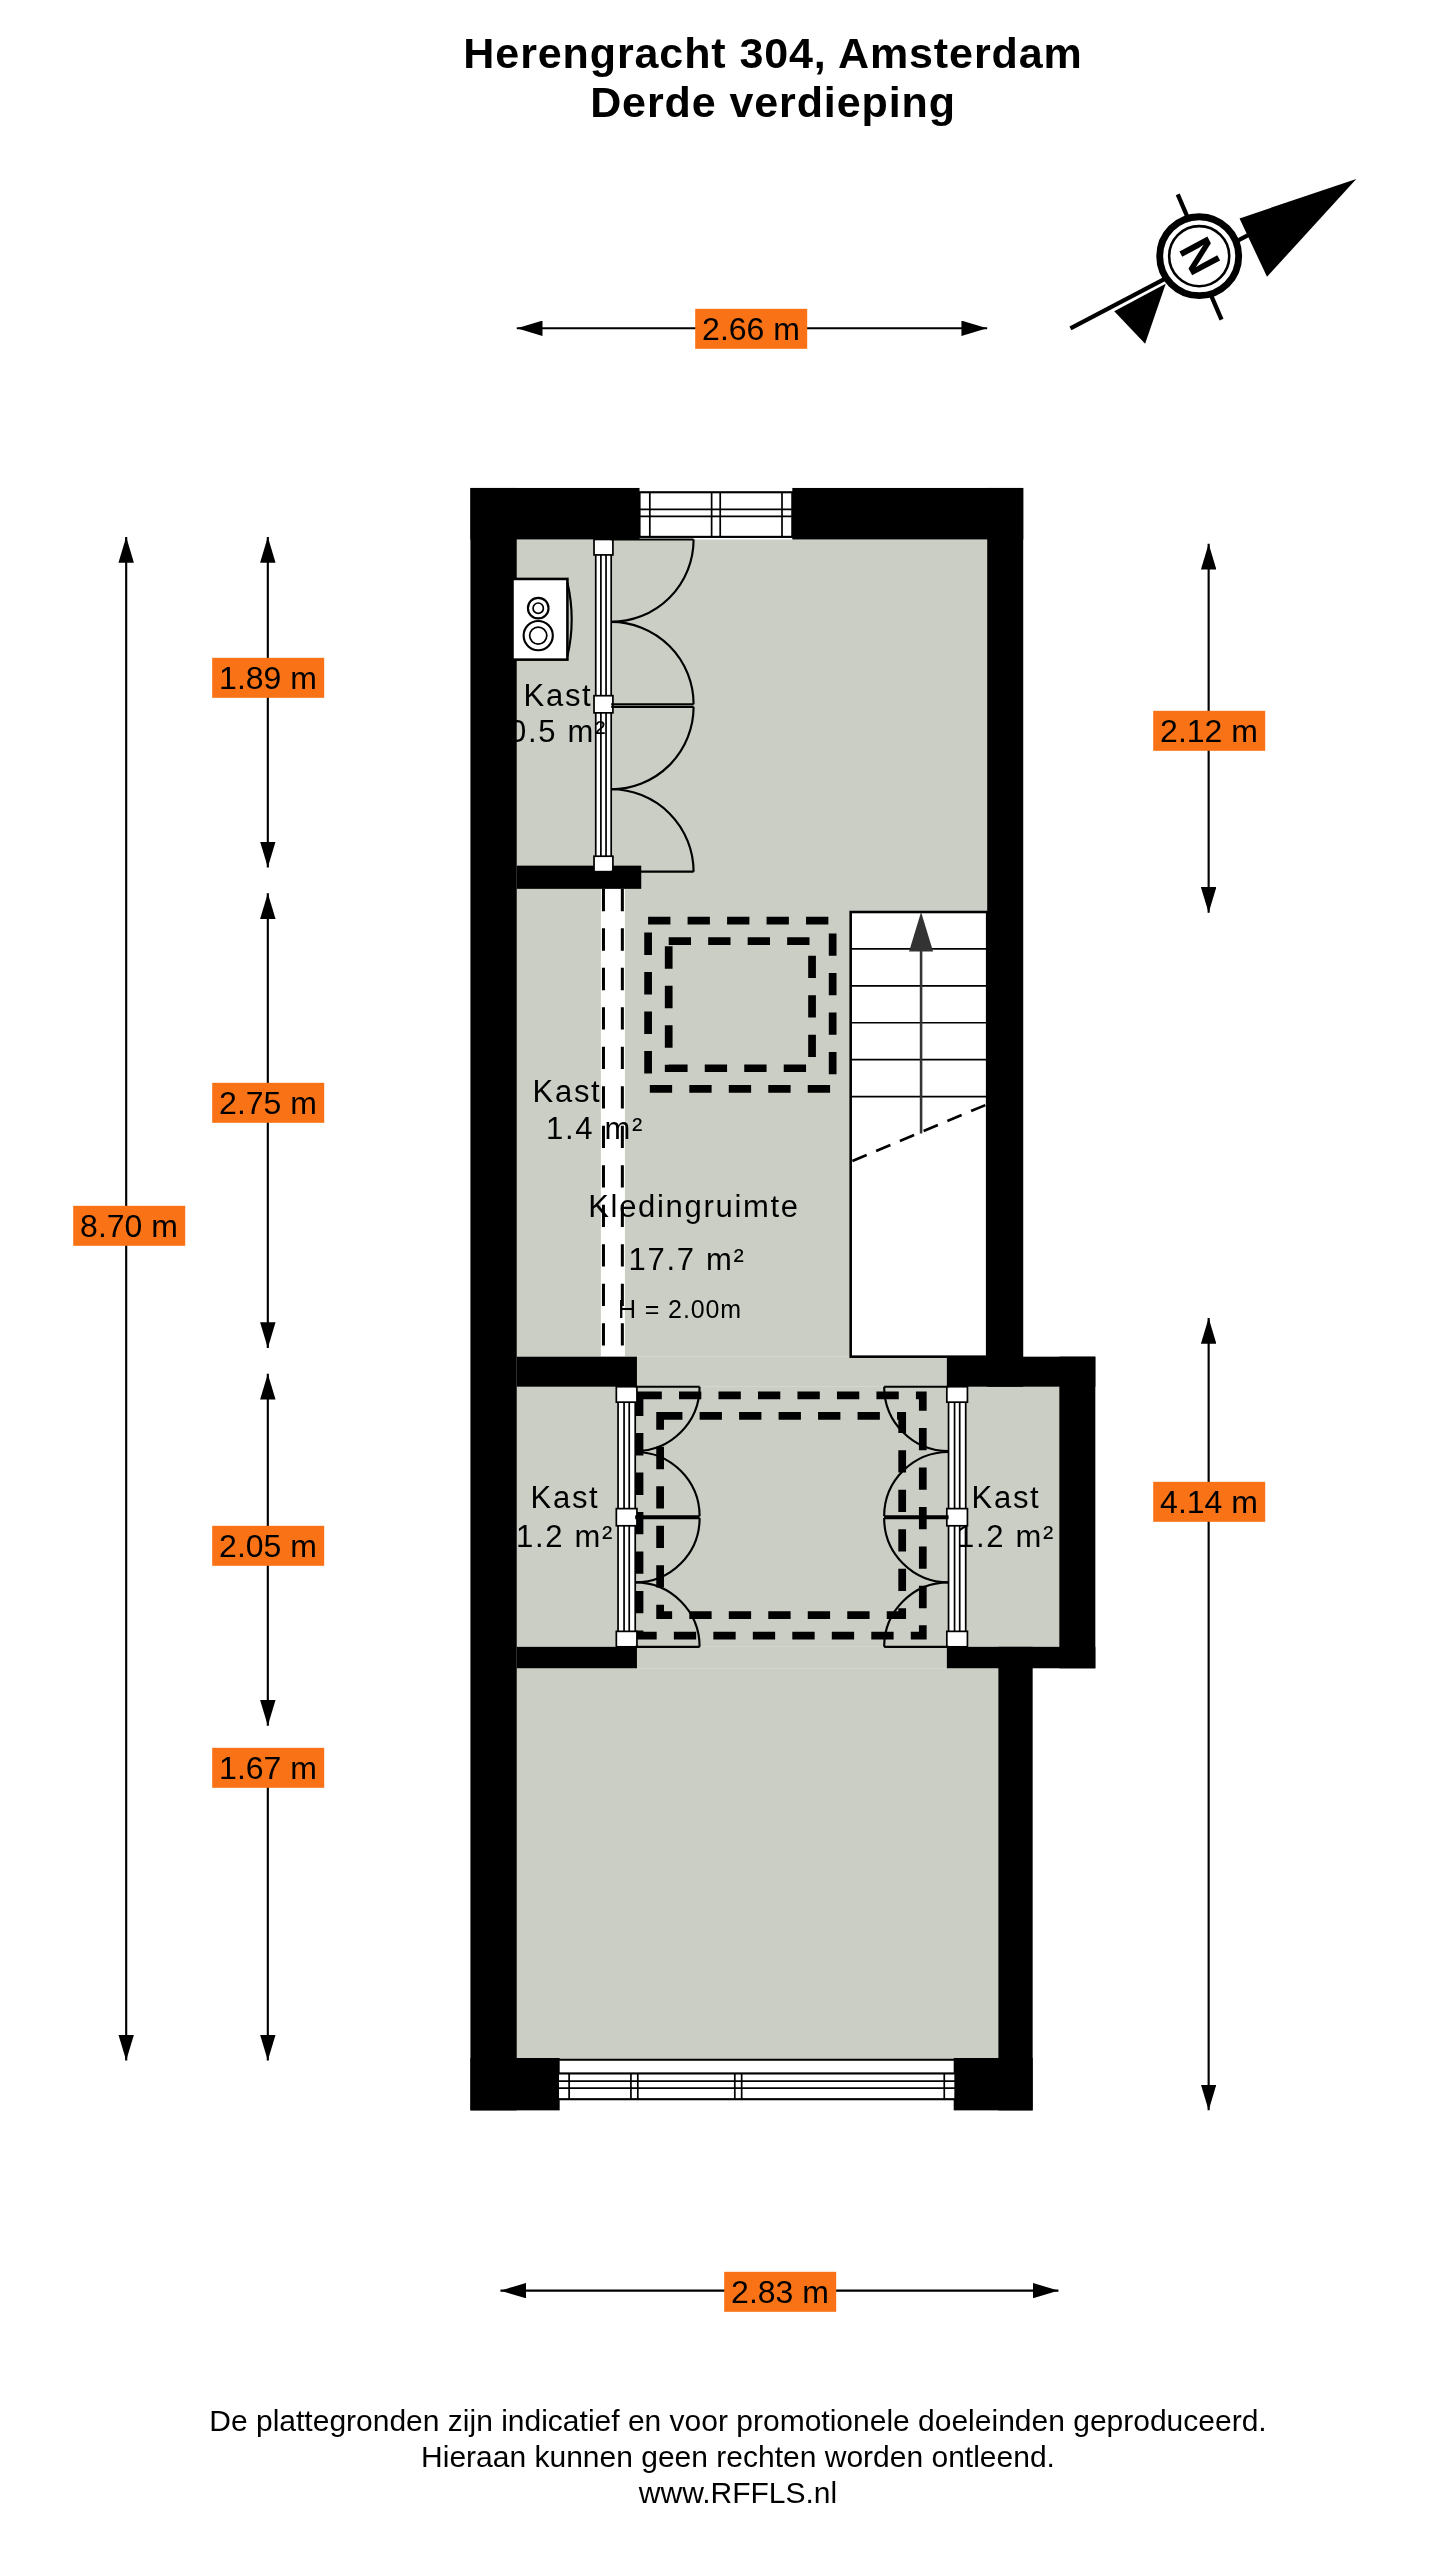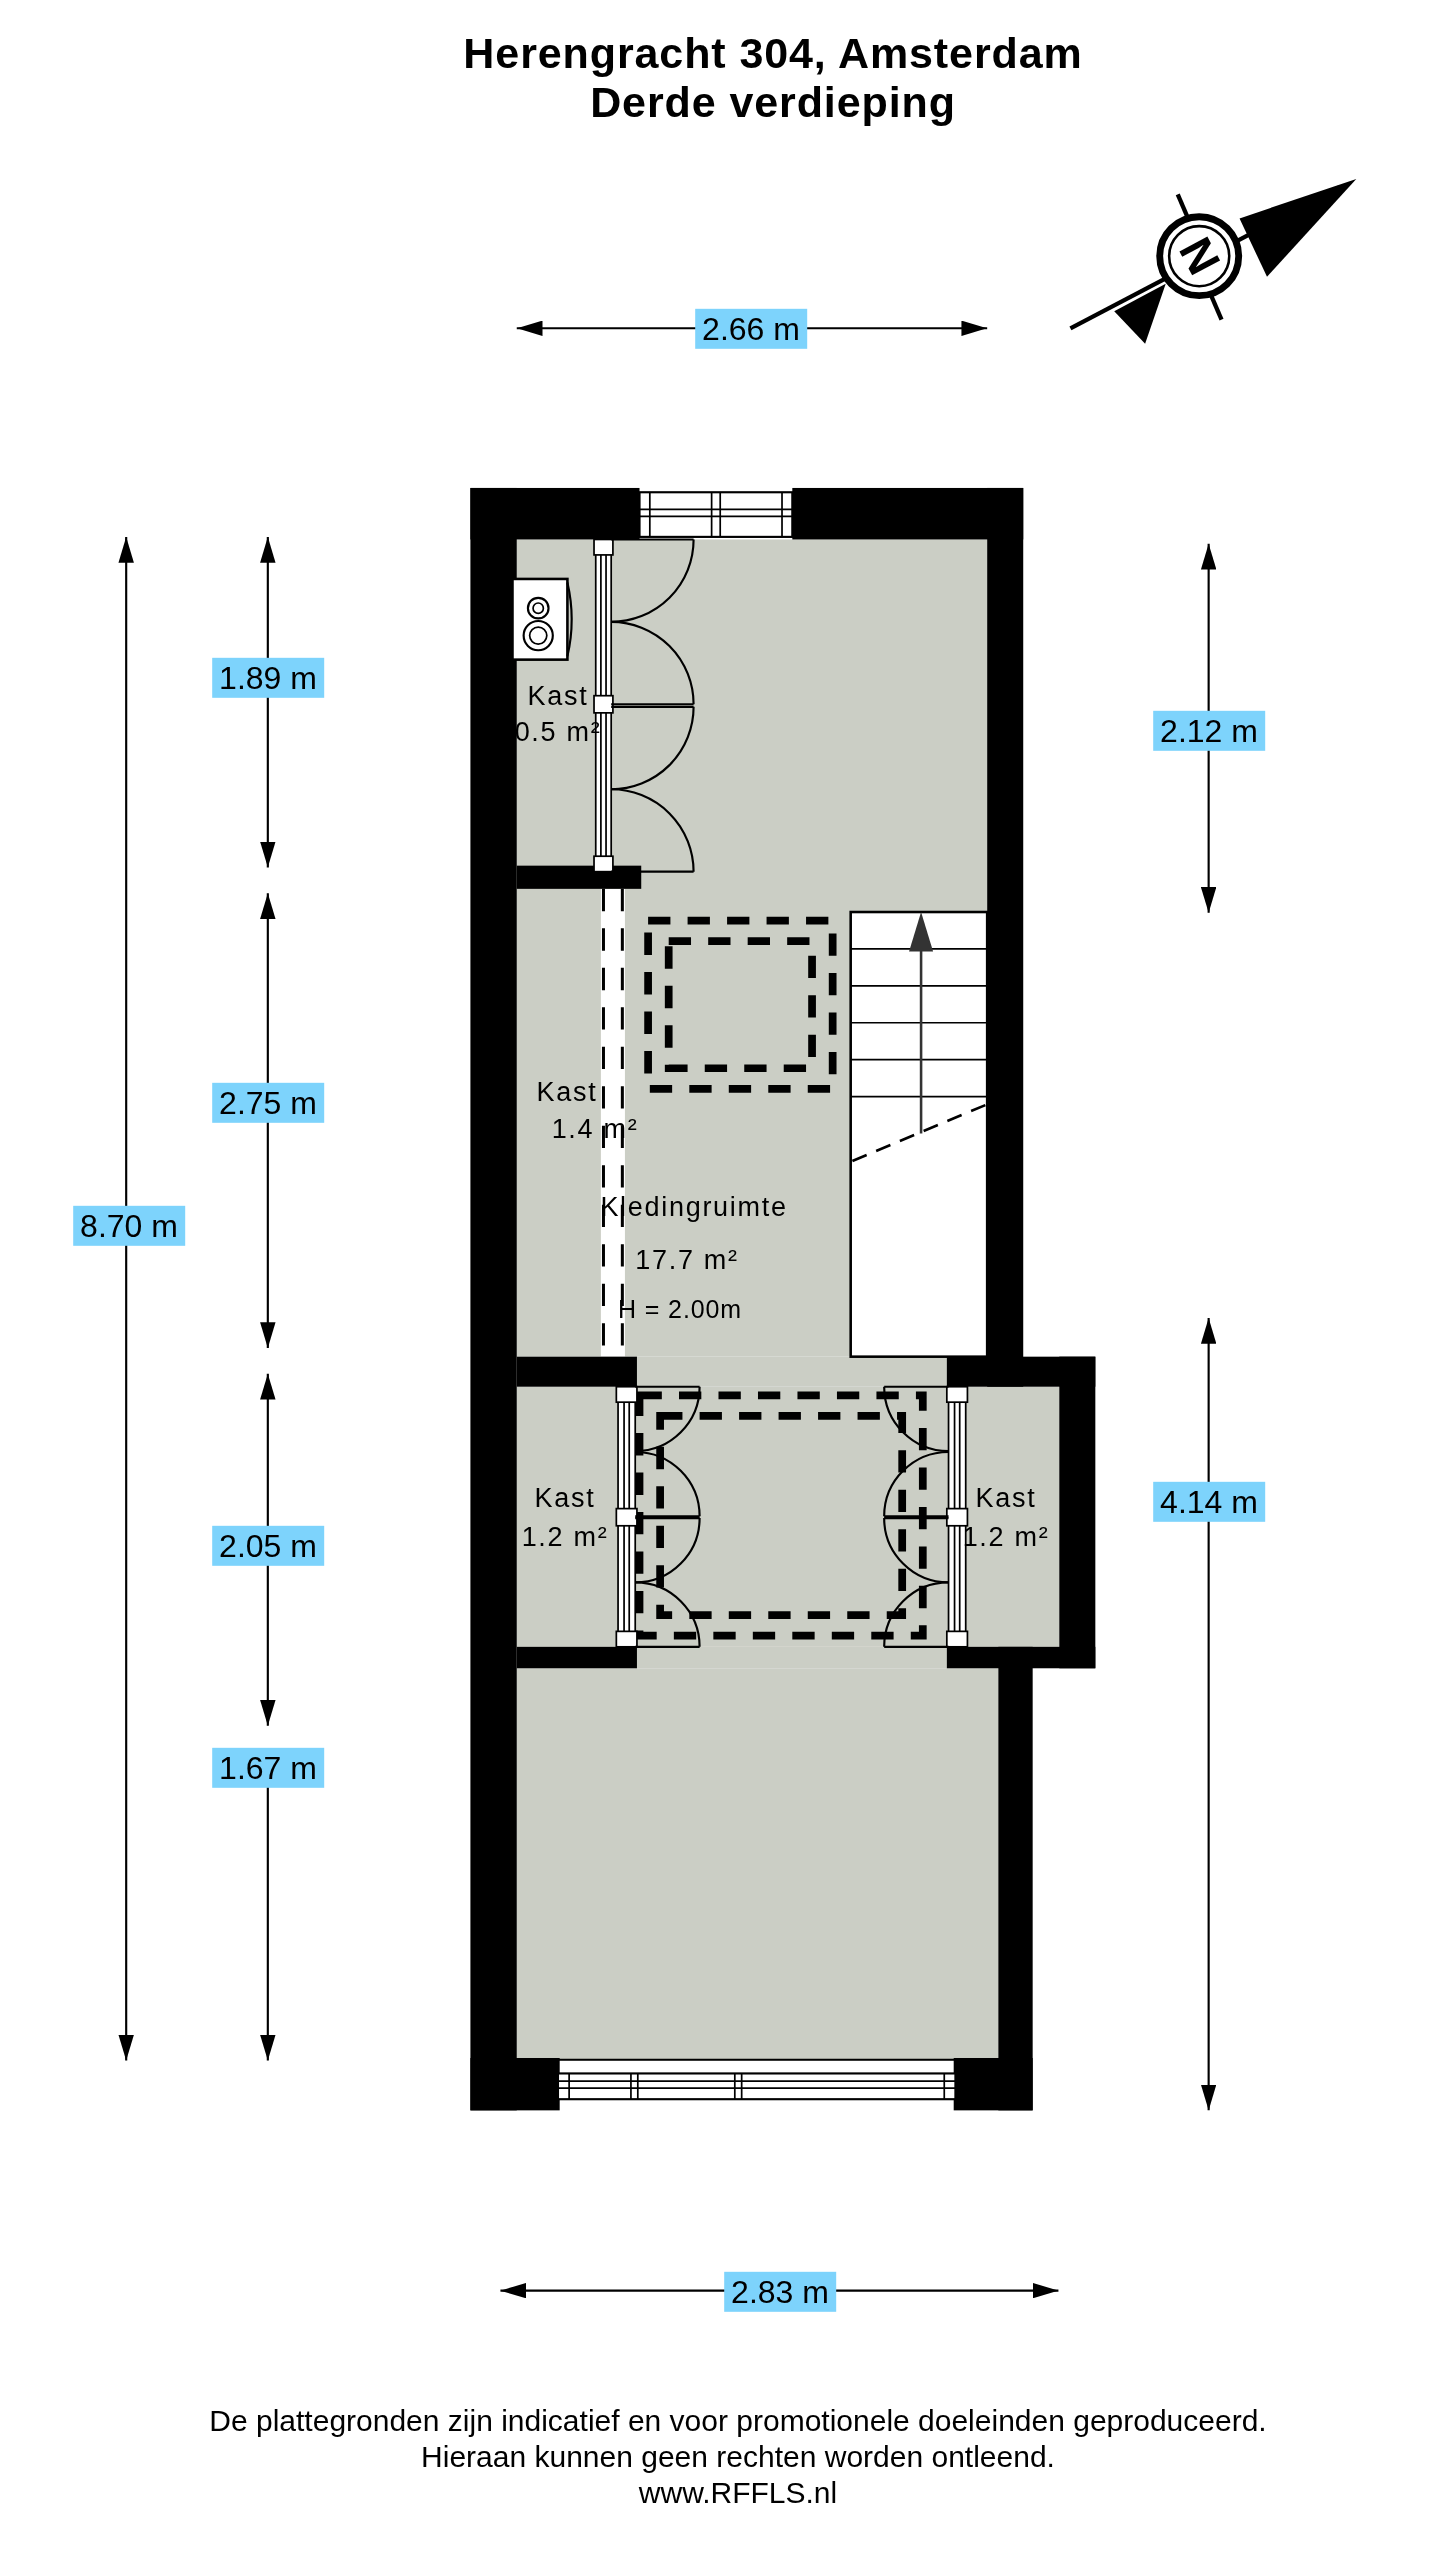--- a/index.html
+++ b/index.html
@@ -3,22 +3,22 @@
 <meta charset="utf-8">
 <style>
   html,body{margin:0;padding:0;}
   body{
     width:1449px;height:2576px;position:relative;background:#fff;
     font-family:"Liberation Sans", sans-serif;color:#000;overflow:hidden;
   }
   #plan-svg{position:absolute;left:0;top:0;}
   .lbl{position:absolute;transform:translate(-50%,-50%);white-space:nowrap;text-align:center;}
   .title-line{font-size:43px;font-weight:bold;letter-spacing:0.9px;}
-  .dim{font-size:32px;background:#7dd3fc;padding:1.7px 6.9px;}
-  .room{font-size:27px;letter-spacing:1.7px;line-height:38px;}
+  .dim{font-size:32px;background:#f97316;padding:1.7px 6.9px;}
+  .room{font-size:31px;letter-spacing:1.7px;line-height:38px;}
   .room-h{font-size:25px;letter-spacing:0.9px;}
   .footer-line{font-size:30px;}
   .compass-n{font-size:46px;font-weight:bold;transform:translate(-50%,-50%) rotate(62deg);}
 </style>
 </head>
 <body>
 
 <svg id="plan-svg" width="1449" height="2576" viewBox="0 0 1688 3000" xmlns="http://www.w3.org/2000/svg">
   <defs>
     <marker id="ah" markerUnits="userSpaceOnUse" markerWidth="30" markerHeight="18" refX="30" refY="9" orient="auto-start-reverse">

